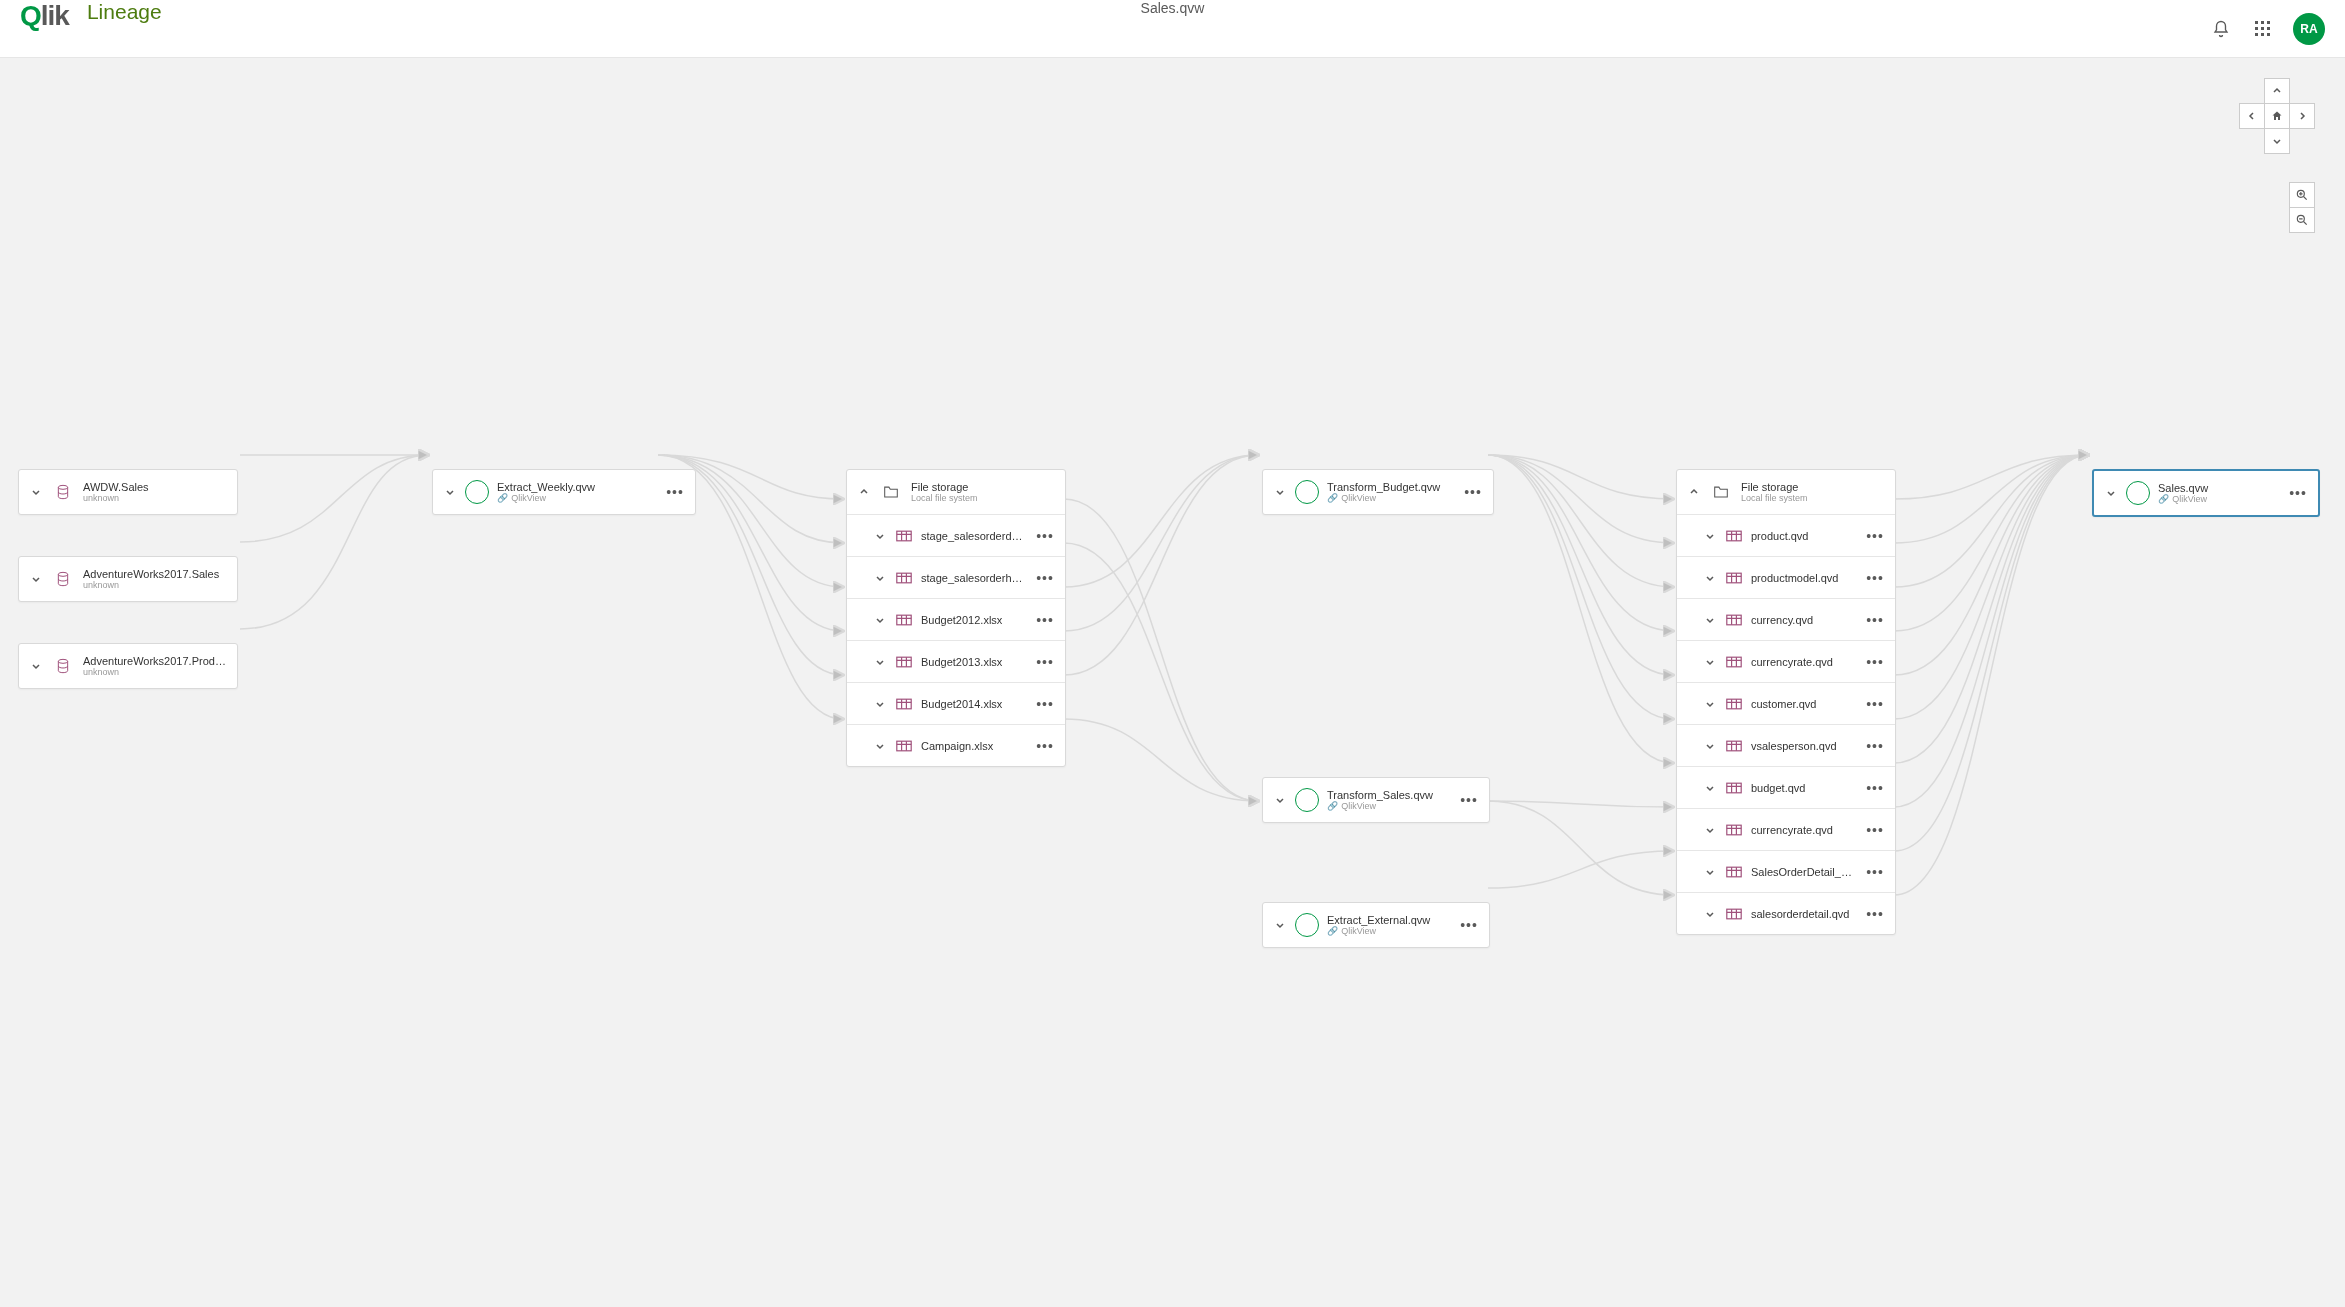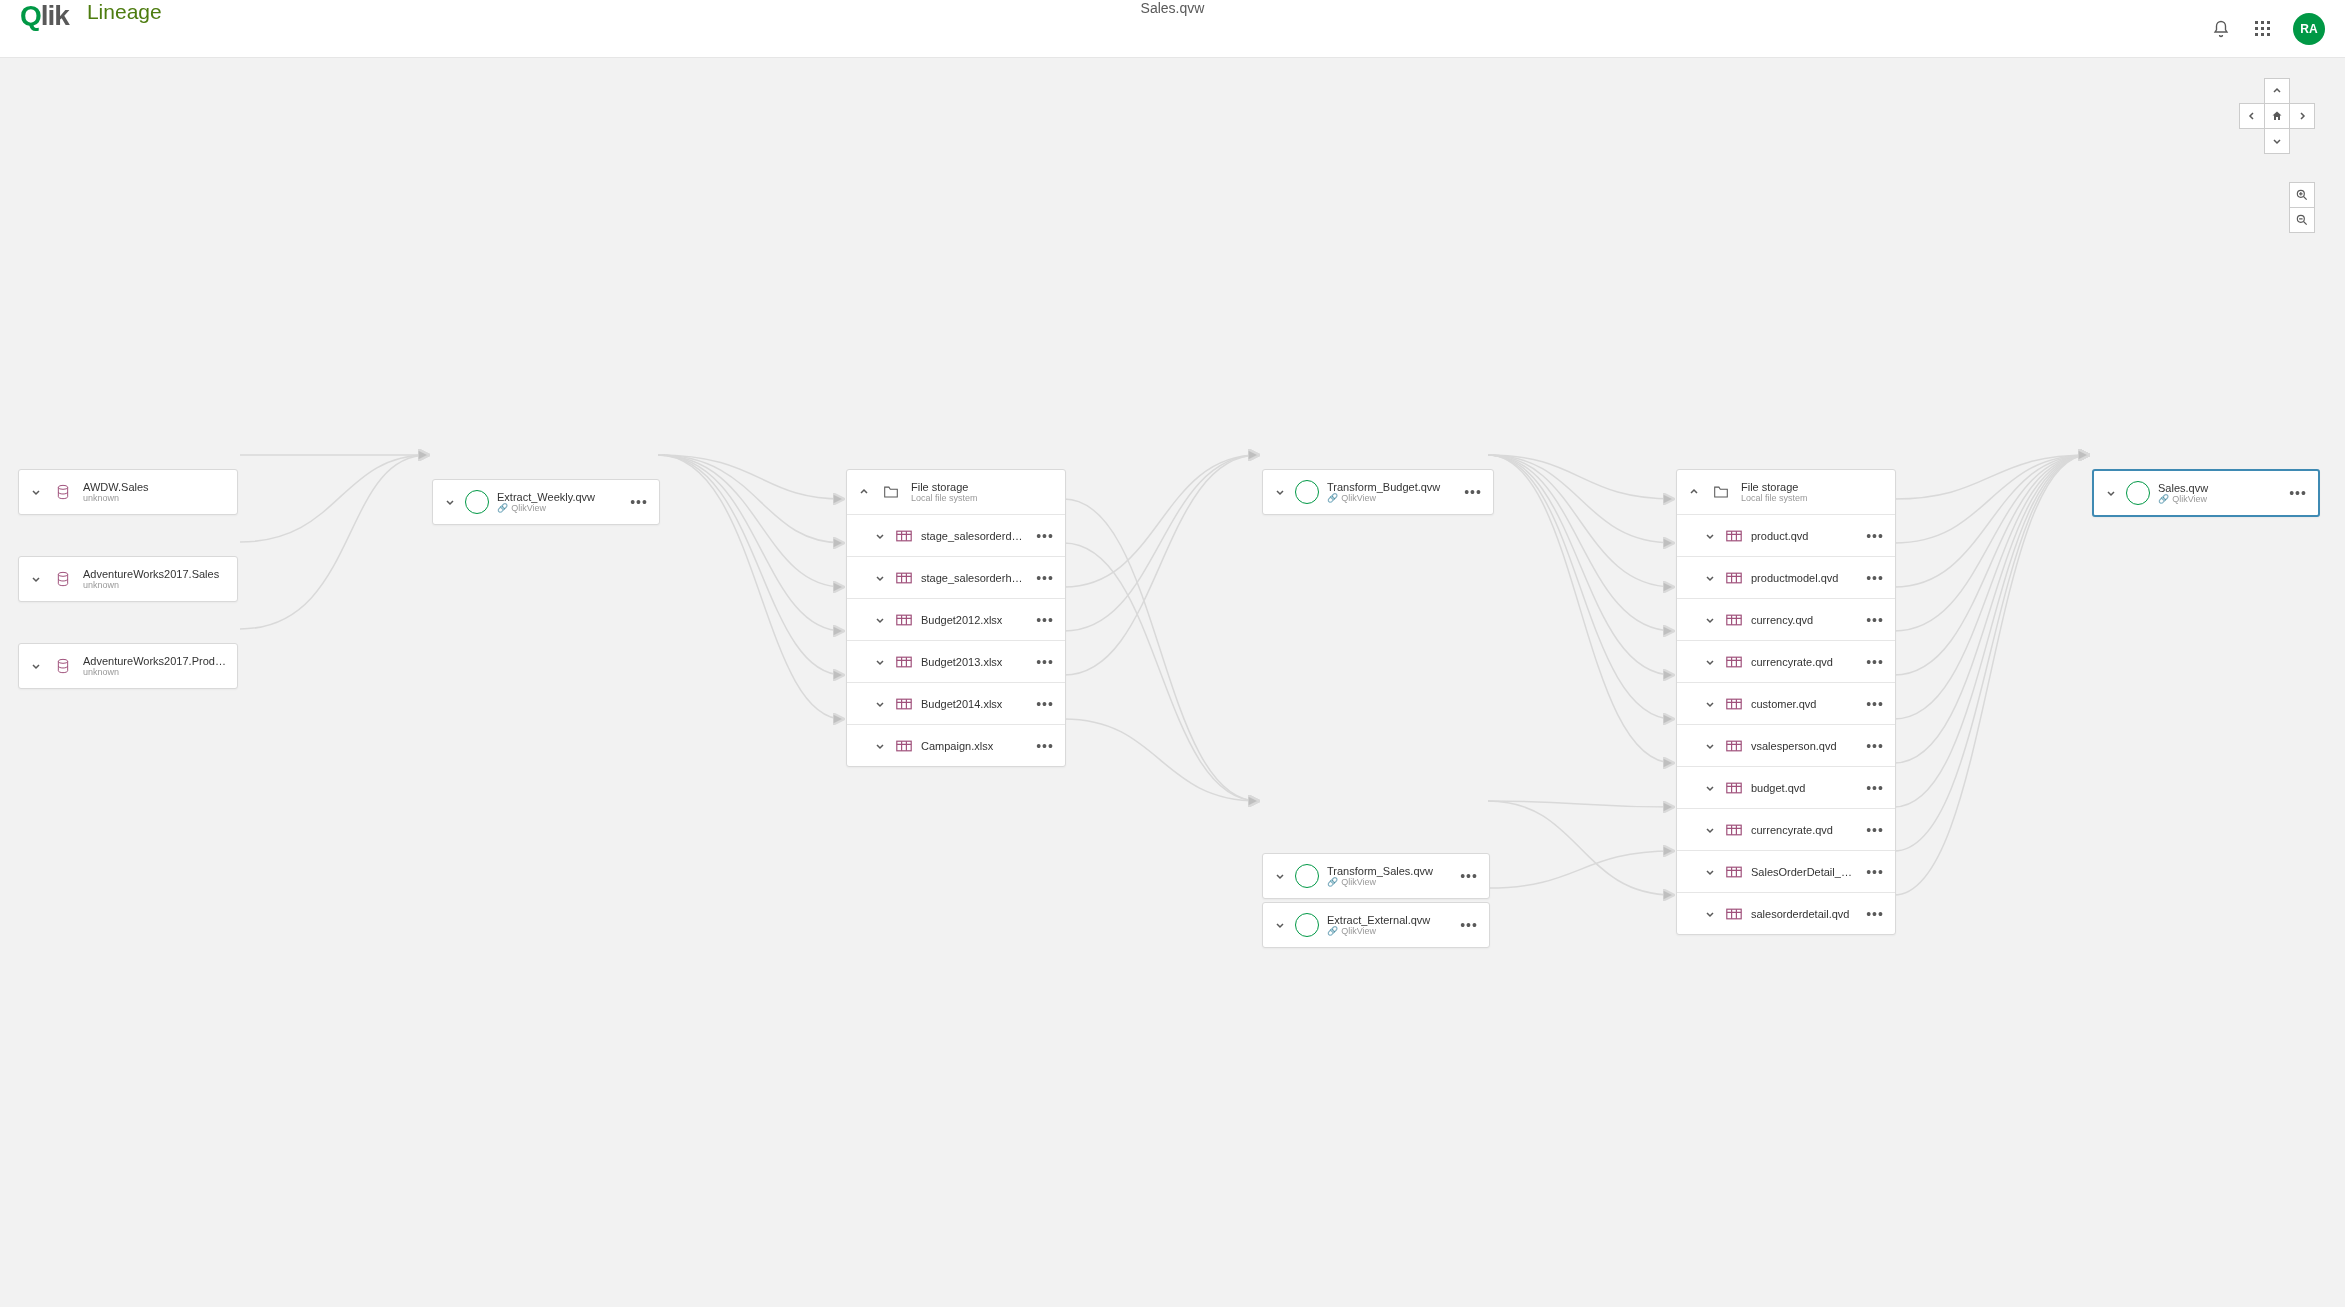--- a/index.html
+++ b/index.html
@@ -237,21 +237,21 @@
             <path d="M5 12v7c0 1.7 3.1 3 7 3s7-1.3 7-3v-7"></path>
           </svg>
         </span>
     <div class="node-label">
           <div class="node-title">AdventureWorks2017.Produ...</div>
           <div class="node-sub">unknown</div>
         </div>
   </div>
 </div>
 
-<div class="node" style="left:432px; top:385px; width:228px;">
+<div class="node" style="left:432px; top:375px; width:264px;">
   <div class="node-header">
     <span class="expand">
           <svg width="10" height="10" viewBox="0 0 10 10" fill="none" stroke="currentColor" stroke-width="1.5">
             <path d="M2 4l3 3 3-3"></path>
           </svg>
         </span>
     <span class="node-icon round">
           <span class="round-inner"></span>
         </span>
     <div class="node-label">
@@ -389,21 +389,21 @@
     <div class="node-label">
           <div class="node-title">Transform_Budget.qvw</div>
           <div class="node-sub">
             <span class="link-icon">🔗</span>
             <span>QlikView</span>
           </div>
         </div>
     <span class="more">•••</span>
   </div>
 </div>
-<div class="node" style="left:1262px; top:759px; width:228px;">
+<div class="node" style="left:1262px; top:683px; width:228px;">
   <div class="node-header">
     <span class="expand">
           <svg width="10" height="10" viewBox="0 0 10 10" fill="none" stroke="currentColor" stroke-width="1.5">
             <path d="M2 4l3 3 3-3"></path>
           </svg>
         </span>
     <span class="node-icon round">
           <span class="round-inner"></span>
         </span>
     <div class="node-label">

